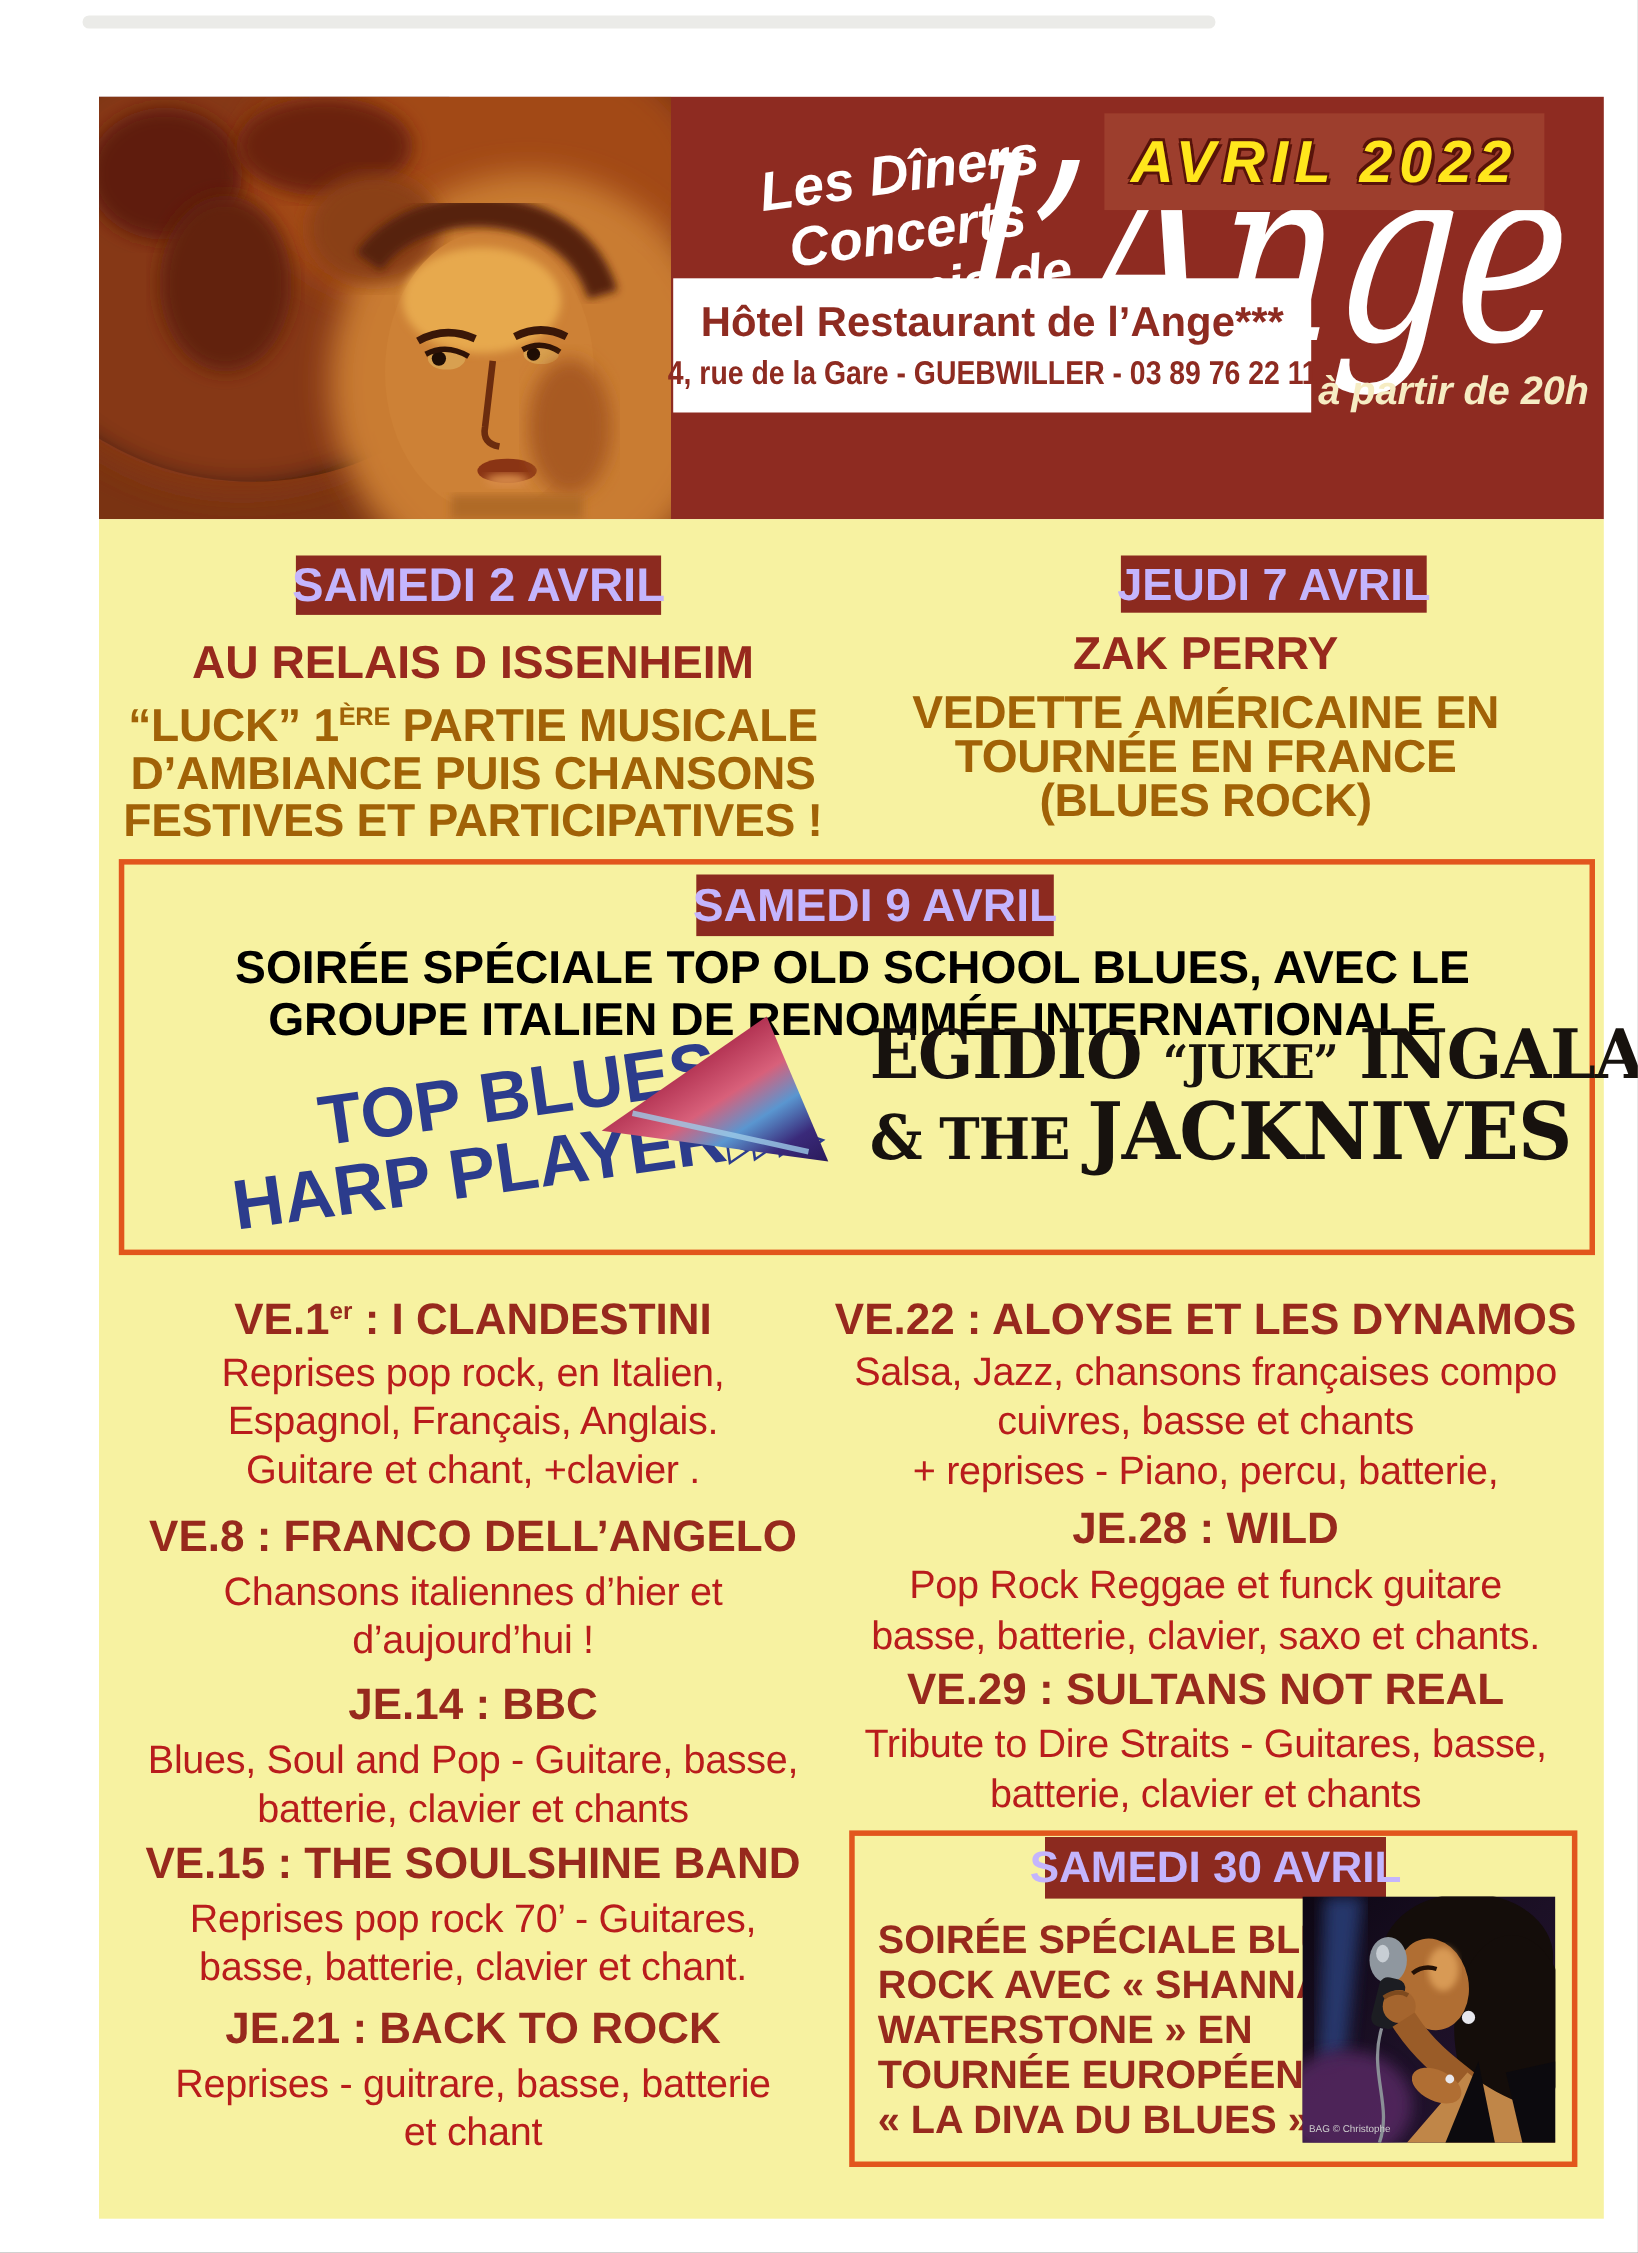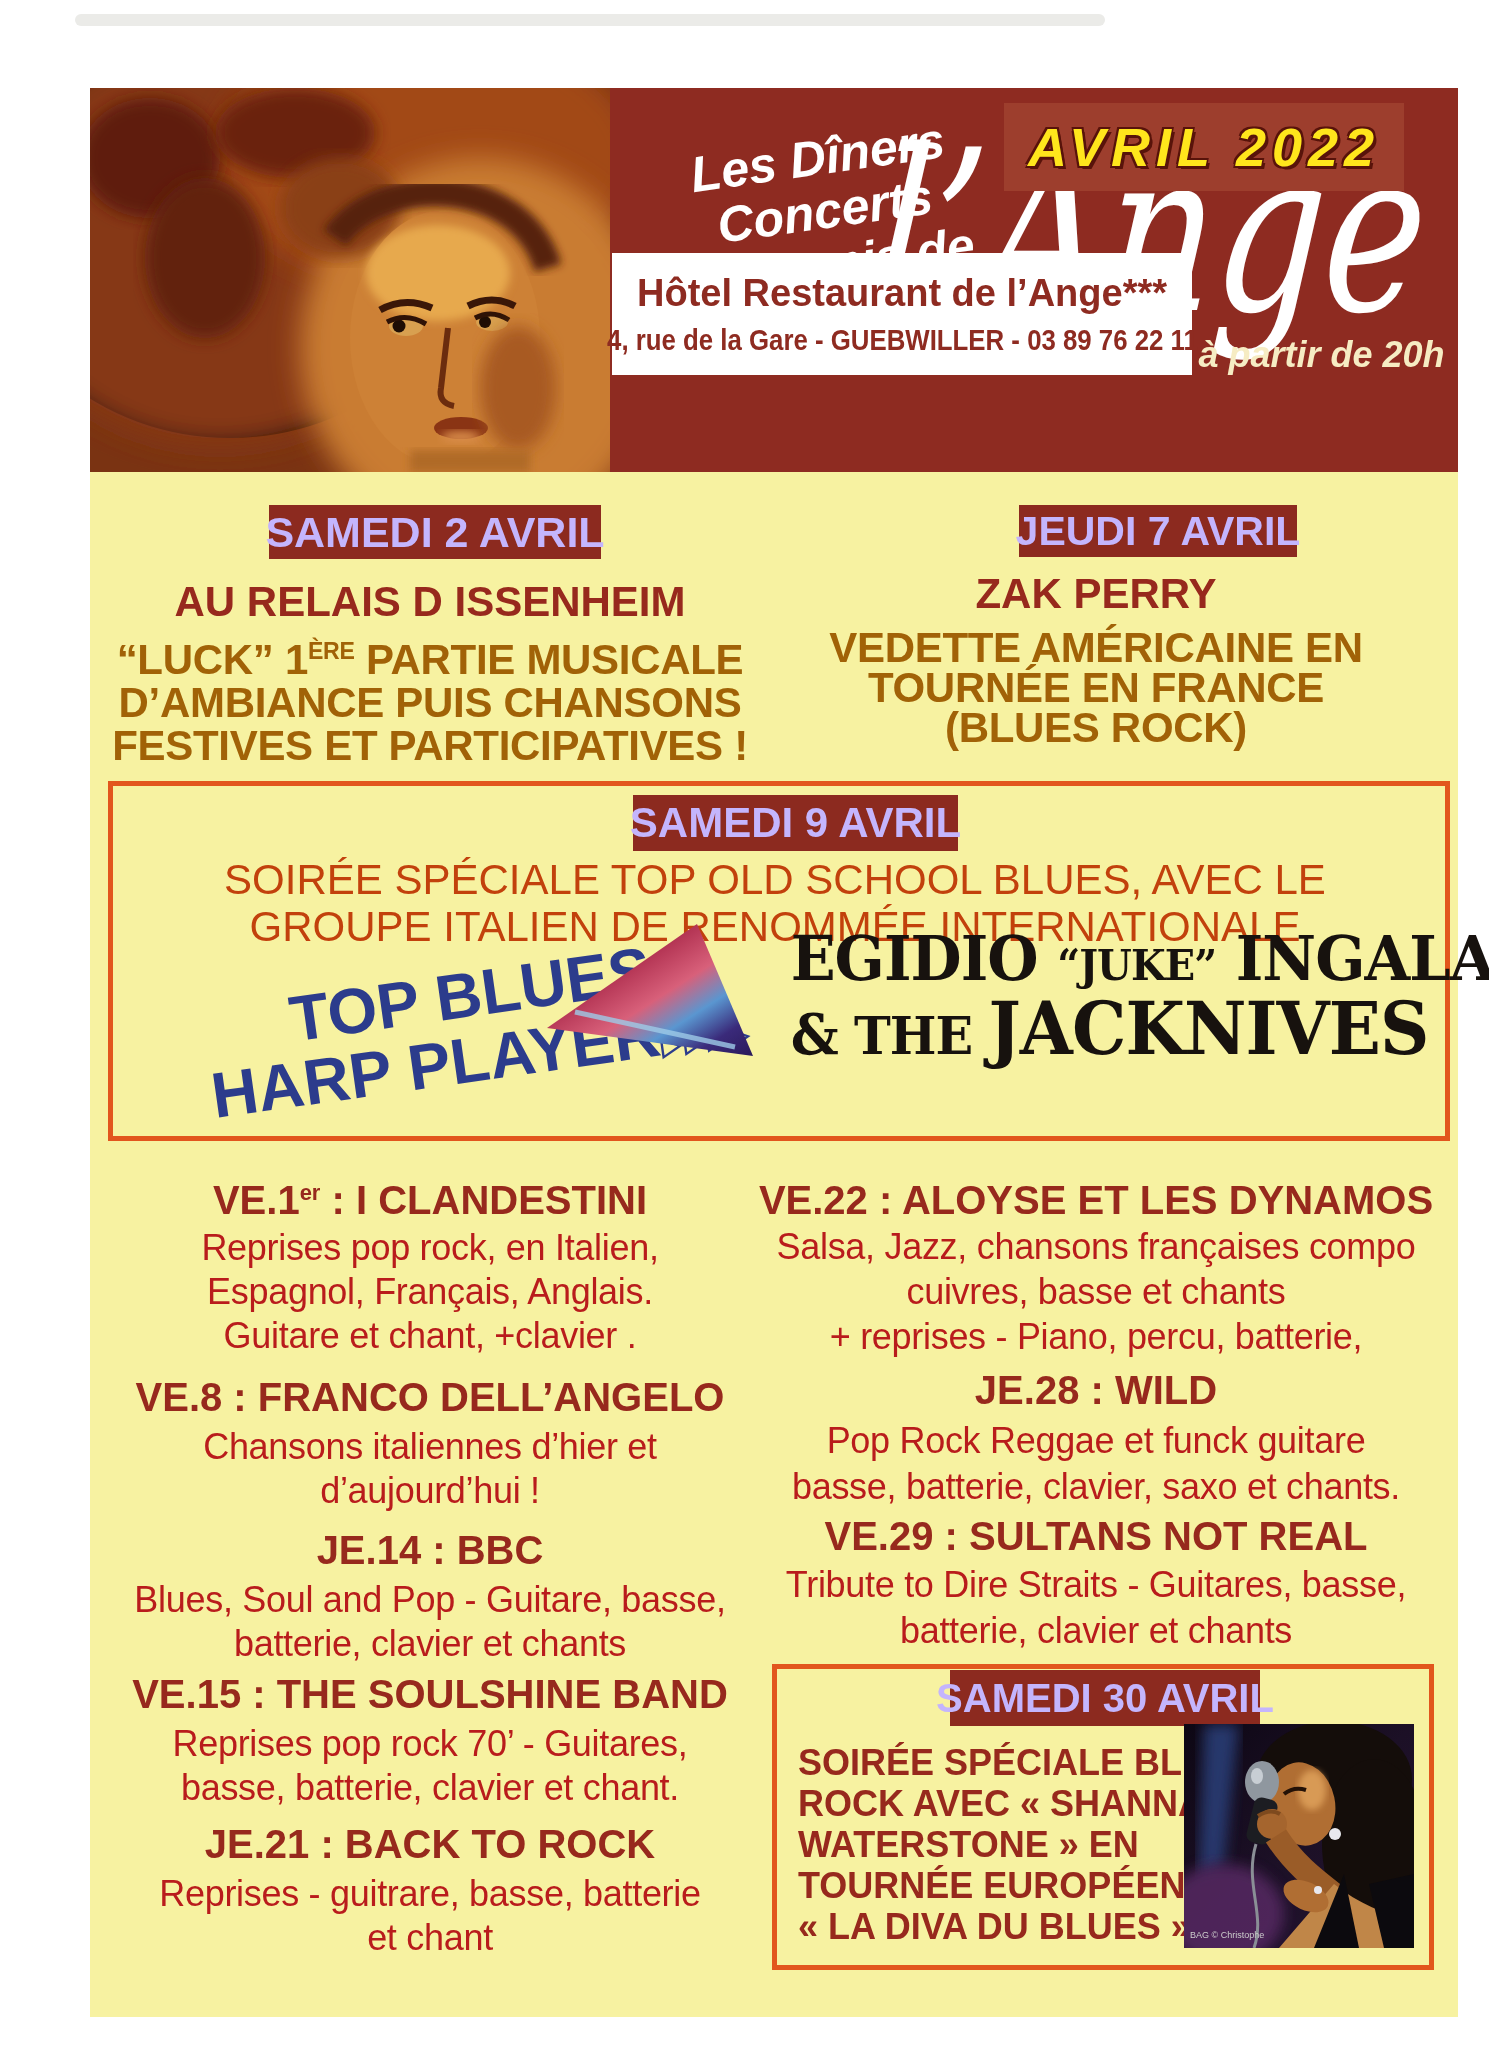--- a/index.html
+++ b/index.html
@@ -45,21 +45,21 @@
             line-height:44px; letter-spacing:-0.3px; }
   .desc.maroon { color:#a16207; font-weight:bold; font-size:42px; line-height:43px; }
   .lcol   { left:100px;  width:660px; }
   .rcol   { left:752px;  width:688px; }
   sup     { font-size:55%; vertical-align:super; }
 
   
   .box9   { position:absolute; left:108px; top:781px; width:1332px; height:350px;
             border:5px solid #e2561d; }
   .box9intro { position:absolute; left:130px; top:856px; width:1290px; text-align:center;
-            color:#c2410c; font-weight:normal; font-size:42px; line-height:47px; }
+            color:#000000; font-weight:bold; font-size:42px; line-height:47px; }
   .harplogo { position:absolute; left:205px; top:962px; width:540px; transform:rotate(-8deg);
             color:#2c3c8c; font-weight:bold; font-size:64px; line-height:1.02;
             text-align:center; white-space:nowrap; }
   .arrows { font-size:26px; letter-spacing:3px; }
   .tri    { position:absolute; left:545px; top:922px; }
   .band   { position:absolute; left:775px; top:926px; width:625px; text-align:center;
             color:#17120e; font-family:"DejaVu Serif", serif; font-weight:bold;
             transform:scaleX(0.95); transform-origin:center; white-space:nowrap; }
   .band .l1 { font-size:62px; line-height:1.05; letter-spacing:-1px; }
   .band .l1 .juke { font-size:42px; }

